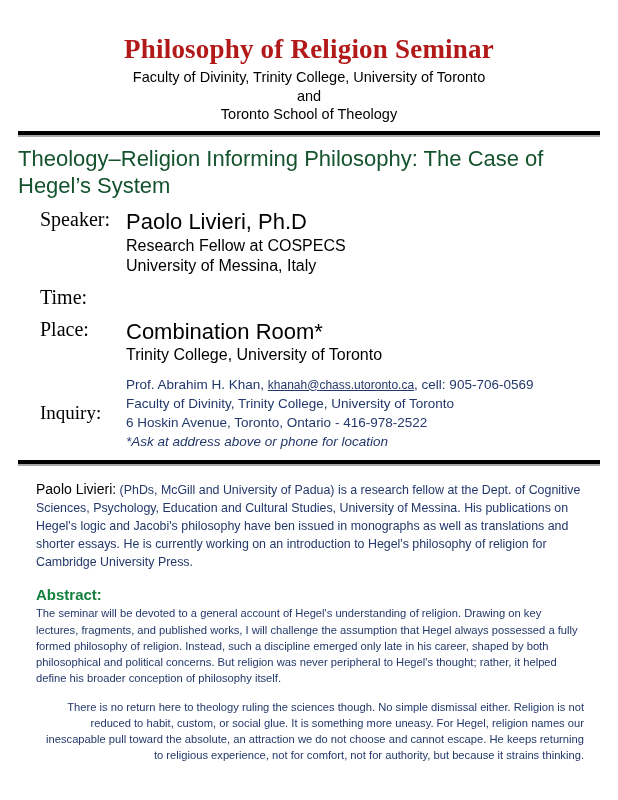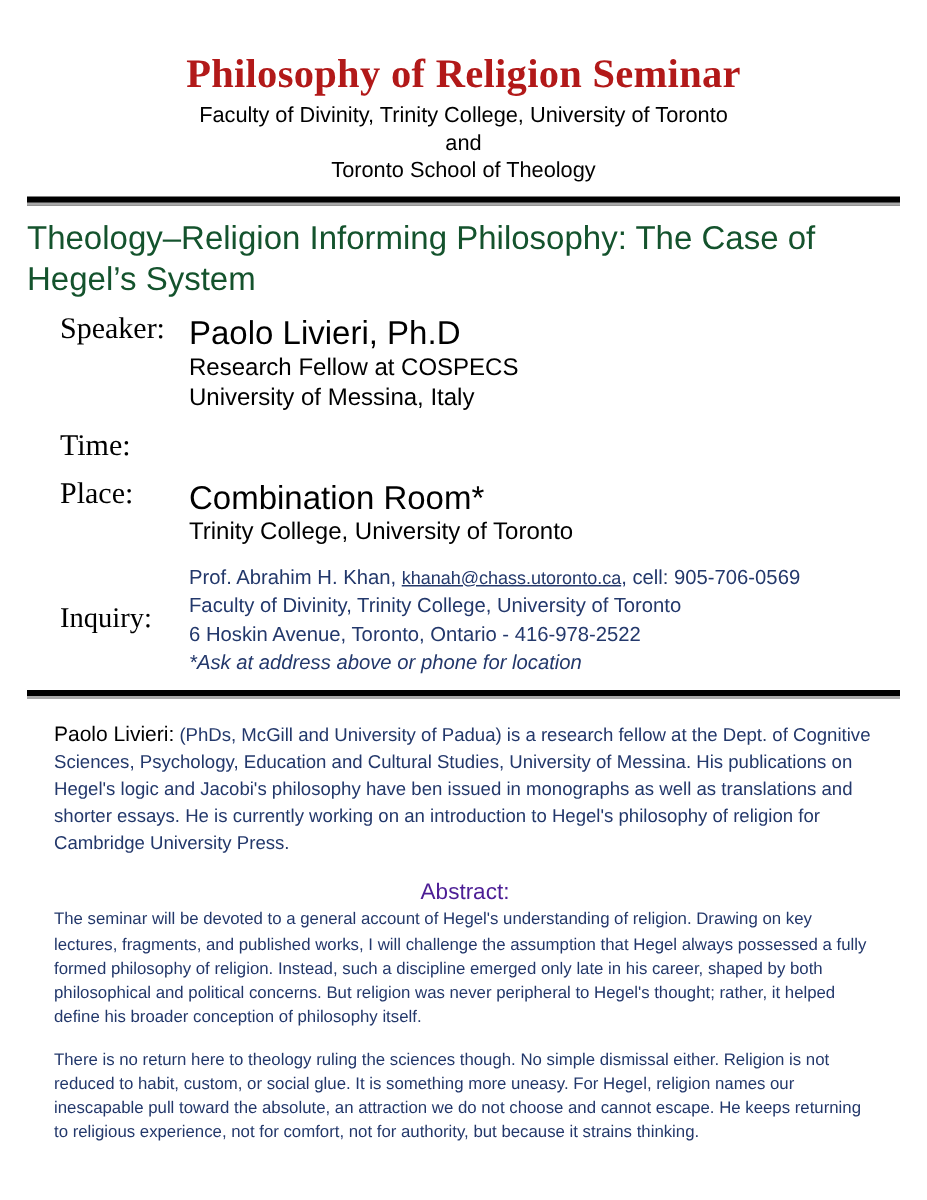--- a/index.html
+++ b/index.html
@@ -130,34 +130,33 @@
     line-height: 1.46;
     text-align: left;
   }
   .bio .bio-name {
     font-weight: normal;
     font-size: 14px;
     color: #000000;
   }
 
   .abstract-heading {
-    font-weight: normal;
+    font-weight: bold;
     font-size: 15px;
-    color: #4c1d95;
+    color: #15803d;
     margin-top: 15px;
     margin-bottom: 2px;
-    text-align: center;
   }
   .abstract-p {
     font-size: 11.2px;
     color: #23386B;
     line-height: 1.44;
     margin: 0 0 13px 0;
   }
-  .abstract-p:last-child { margin-bottom: 0; }
+  .abstract-p:last-child { margin-bottom: 0; text-align: right; }
 </style>
 </head>
 <body>
 
 <div class="page">
 
   <div class="header">
     <h1 class="main-title">Philosophy of Religion Seminar</h1>
     <div class="subtitle-line l1">Faculty of Divinity, Trinity College, University of Toronto</div>
     <div class="subtitle-line">and</div>

